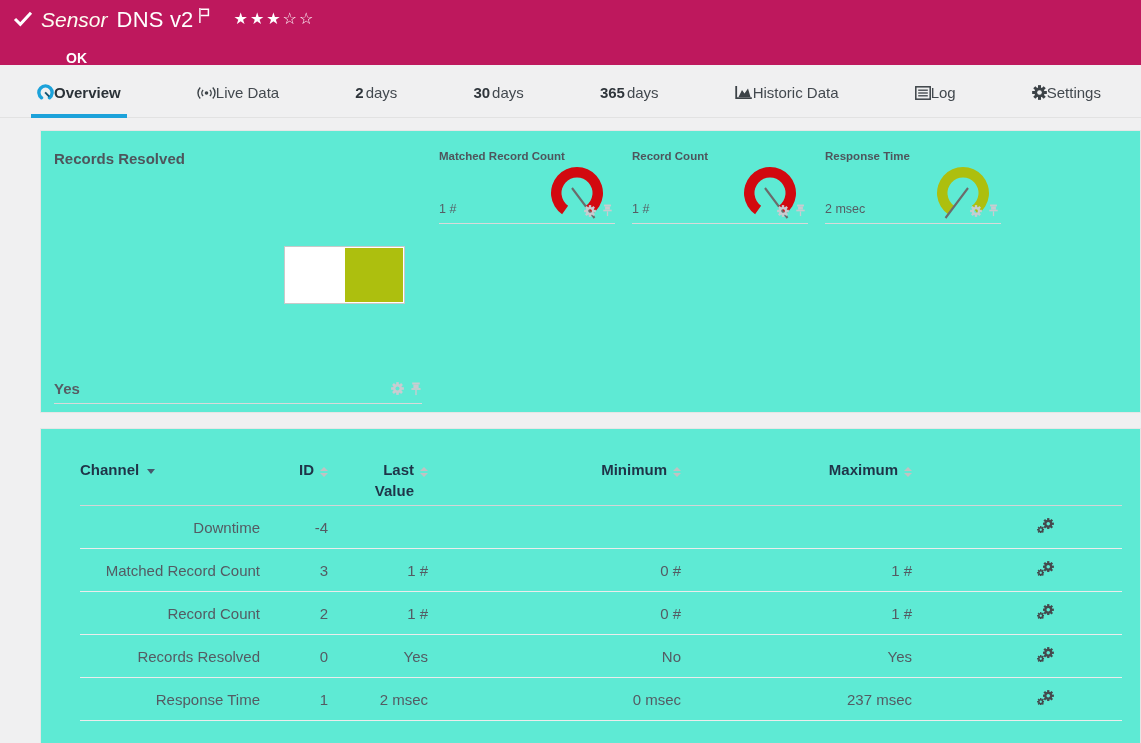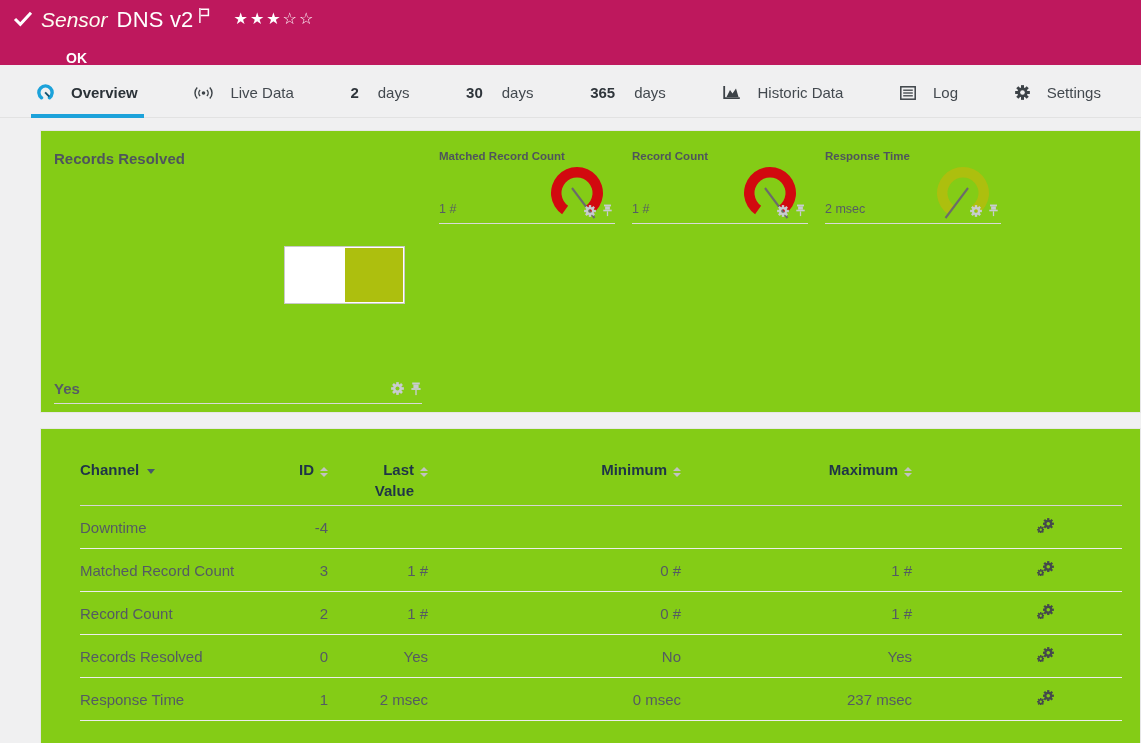--- a/index.html
+++ b/index.html
@@ -23,32 +23,32 @@
   .stars { font-size:16px; letter-spacing:2px; margin-left:24px; margin-top:1px; cursor:pointer; }
   .status-ok { position:absolute; left:66px; top:50px; font-size:14px; font-weight:bold; }
 
   
   .tabbar {
     height:53px; border-bottom:1px solid #e2e2e2;
     display:flex; align-items:flex-end; justify-content:space-between;
     padding:0 34px 0 31px;
   }
   .tab {
-    display:flex; align-items:center; gap:17px;
+    display:flex; align-items:center; gap:0;
     padding:8px 6px 13px; margin-bottom:-1px;
     border-bottom:4px solid transparent;
     font-size:15px; color:#43494f; cursor:pointer; white-space:nowrap;
   }
   .tab.active { border-bottom-color:#1ca2da; color:#2b3238; font-weight:bold; }
   .tab .num { font-weight:bold; color:#2f353b; margin-right:2px; }
   .tab svg { color:#3c4247; }
   .tab.active svg { color:#1ca2da; }
 
   
-  .panel { background:#84cc16; border:1px solid #e6e6e6; margin-left:40px; }
+  .panel { background:#5eead4; border:1px solid #e6e6e6; margin-left:40px; }
   .overview-panel { margin-top:12px; height:283px; display:flex; }
   .table-panel { margin-top:15px; height:330px; }
 
   
   .rr-section { width:398px; position:relative; flex:none; }
   .rr-title { margin:19px 0 0 13px; font-size:15px; font-weight:bold; color:#4e555c; }
   .indicator-box { position:absolute; left:243px; top:115px; width:121px; height:58px;
                    background:#fff; border:1px solid #c9c9c9; }
   .indicator-fill { position:absolute; top:1px; bottom:1px; right:1px; width:58px; }
   .rr-footer { position:absolute; left:13px; bottom:8px; width:368px;
@@ -69,21 +69,21 @@
                color:#c8ccd0; cursor:pointer; }
   .rr-footer .icon-pair { position:static; }
 
   
   table { border-collapse:collapse; margin-left:39px; width:1042px; table-layout:fixed; }
   th { text-align:right; vertical-align:top; font-size:15px; font-weight:bold; color:#1f3448;
        padding:30px 0 4px; line-height:21px; border-bottom:1px solid #d5d5d5; cursor:pointer; }
   th.ch { text-align:left; }
   td { height:43px; font-size:15px; color:#545b63; border-bottom:1px solid #ececec;
        text-align:right; white-space:nowrap; }
-  td.ch { text-align:left; cursor:pointer; }
+  td.ch { text-align:right; cursor:pointer; }
   td.gearcell { padding-right:68px; }
   .lastvalue-wrap { display:inline-block; width:44px; text-align:right; vertical-align:top; }
   .sort { display:inline-block; margin-left:6px; vertical-align:-2px; }
   .sort i { display:block; width:0; height:0; border-left:4px solid transparent; border-right:4px solid transparent; }
   .sort .up { border-bottom:4px solid #c2c2c2; margin-bottom:2px; }
   .sort .dn { border-top:4px solid #c2c2c2; }
   .caret { display:inline-block; width:0; height:0; border-left:4.5px solid transparent;
            border-right:4.5px solid transparent; border-top:5.5px solid #46586c;
            margin-left:8px; vertical-align:1px; }
   .dblgear { display:inline-block; color:#45494d; cursor:pointer; }

